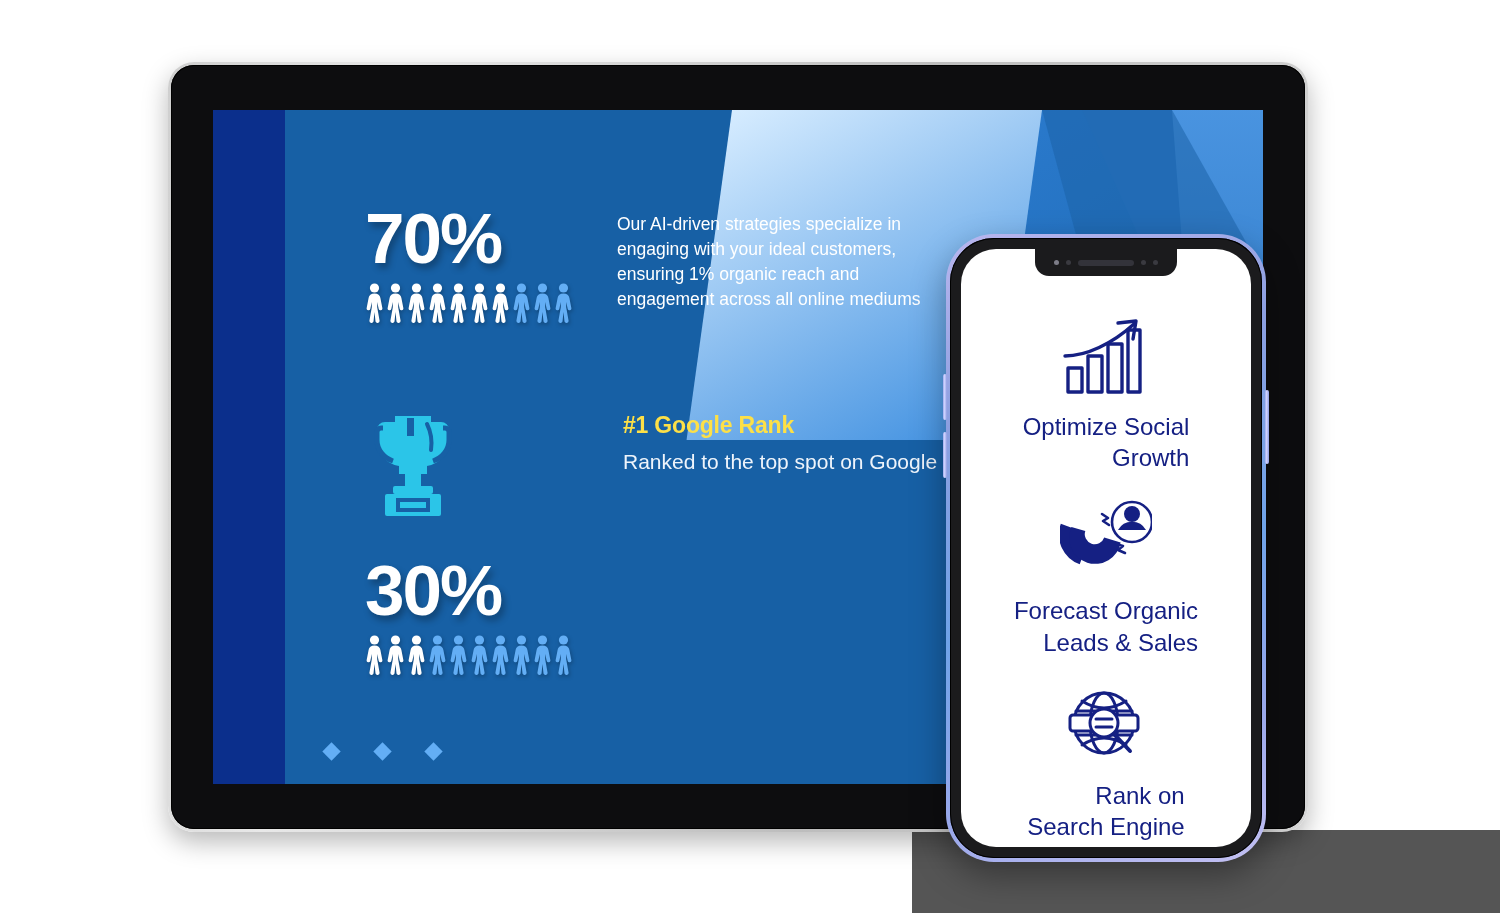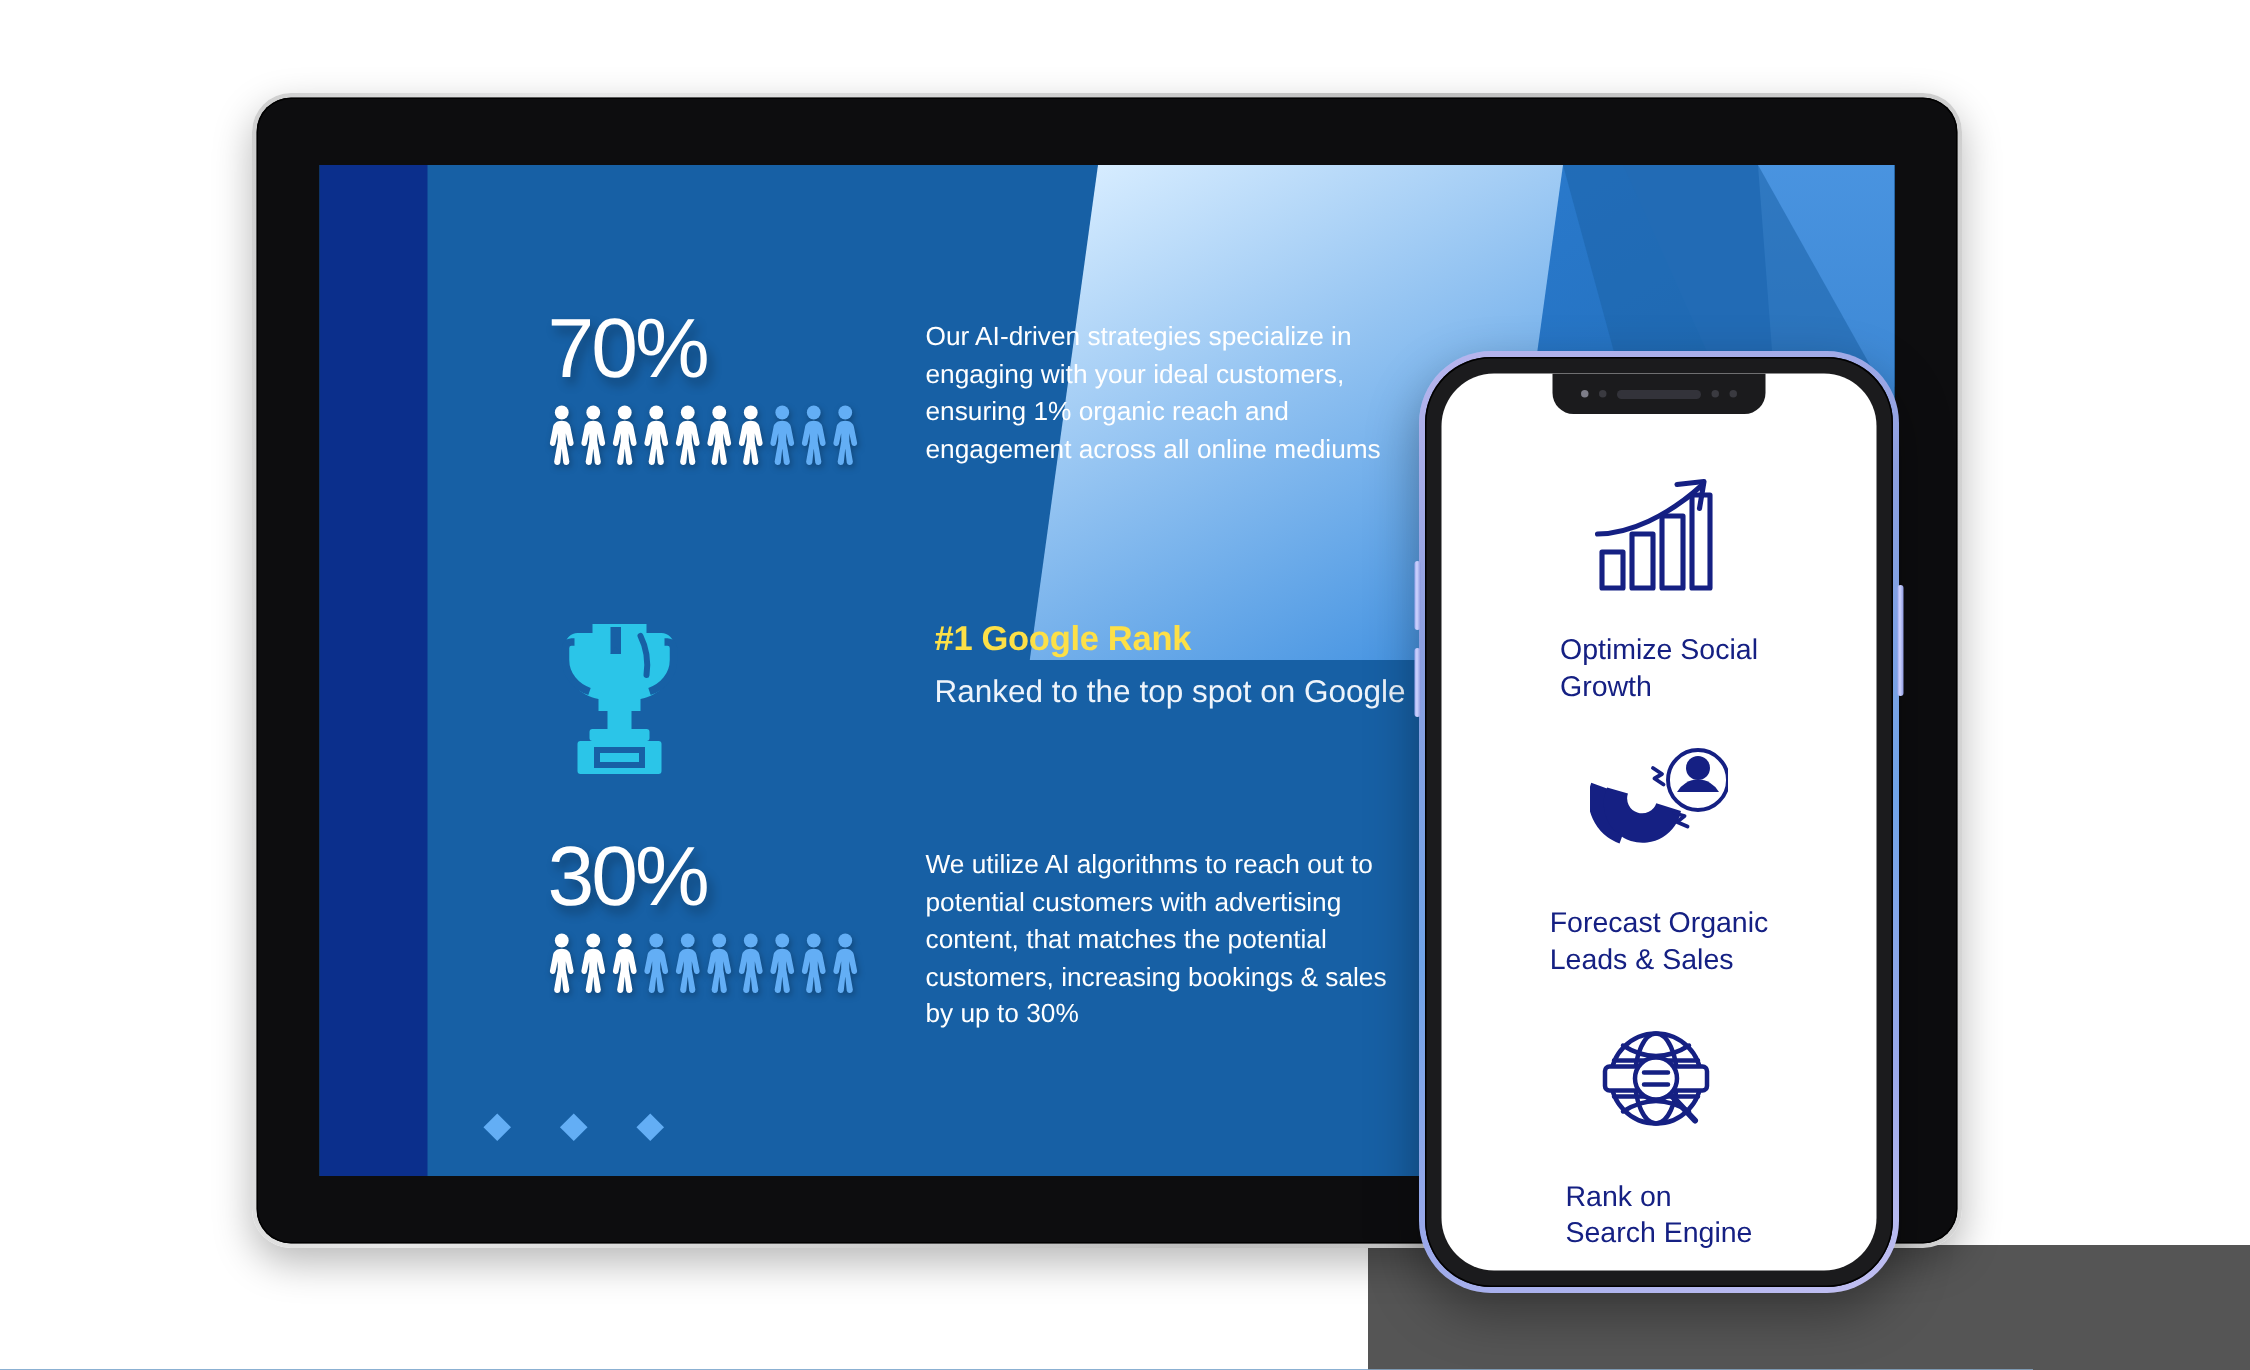--- a/index.html
+++ b/index.html
@@ -42,21 +42,21 @@
     background:#0B2F8C;
   }
   .art{position:absolute;right:0;top:0;width:62%;height:330px;overflow:hidden;}
   .art svg{display:block;}
 
   
   .row{position:absolute;display:flex;align-items:flex-start;}
 
   .stat-block{width:210px;flex:none;}
   .stat-num{
-    color:#ffffff;font-weight:400;font-size:56px;line-height:.92;
+    color:#ffffff;font-weight:700;font-size:71px;line-height:.92;
     letter-spacing:-2px;
     text-shadow:3px 5px 7px rgba(0,0,0,.30);
   }
   .people{display:flex;gap:2px;margin-top:12px;}
   .people svg{display:block;filter:drop-shadow(1px 2px 2px rgba(0,0,0,.28));}
 
   .stat-copy{
     color:#ffffff;font-size:17.5px;line-height:1.42;max-width:320px;
     padding-top:6px;
   }
@@ -97,22 +97,22 @@
   .ngrill{width:56px;height:6px;border-radius:3px;background:#33333a;}
 
   .phone-content{
     position:absolute;left:0;right:0;top:40px;bottom:0;
     display:flex;flex-direction:column;align-items:center;
     justify-content:flex-start;gap:26px;padding-top:26px;box-sizing:border-box;
   }
   .feature{display:flex;flex-direction:column;align-items:center;gap:14px;width:100%;}
   .feature-icon{height:82px;display:flex;align-items:center;justify-content:center;}
   .feature-label{
-    color:#152083;font-size:19px;line-height:1.3;text-align:left;font-weight:400;
-    max-width:215px;white-space:pre-line;margin-top:11px;
+    color:#152083;font-size:24px;line-height:1.3;text-align:right;font-weight:400;
+    max-width:215px;white-space:pre-line;
   }
 
   .btn-vol, .btn-pow{
     position:absolute;border-radius:3px;
     background:linear-gradient(90deg,#9fa9ee,#cfd4ff 40%,#8e9ae0);
   }
   .btn-vol{left:-3px;width:4px;}
   .btn-pow{right:-3px;width:4px;}
 </style>
 </head>
@@ -270,21 +270,20 @@
               <svg width="19" height="40" viewBox="0 0 19 40" xmlns="http://www.w3.org/2000/svg" fill="#63AEF5">
                 <circle cx="9.5" cy="5" r="4.6"></circle>
                 <path d="M9.5 10.5 c-3.4 0-5.6 1.9-5.9 4.6 L1.6 25.2 a1.9 1.9 0 0 0 3.7 .8 l1.5-7.1 v5.4 l-2.4 13.5 a2.1 2.1 0 0 0 4.1 .7 L9.5 29 l1 9.5 a2.1 2.1 0 0 0 4.1-.7 L12.2 24.3 v-5.4 l1.5 7.1 a1.9 1.9 0 0 0 3.7-.8 L15.4 15.1 c-.3-2.7-2.5-4.6-5.9-4.6 Z"></path>
               </svg>
               <svg width="19" height="40" viewBox="0 0 19 40" xmlns="http://www.w3.org/2000/svg" fill="#63AEF5">
                 <circle cx="9.5" cy="5" r="4.6"></circle>
                 <path d="M9.5 10.5 c-3.4 0-5.6 1.9-5.9 4.6 L1.6 25.2 a1.9 1.9 0 0 0 3.7 .8 l1.5-7.1 v5.4 l-2.4 13.5 a2.1 2.1 0 0 0 4.1 .7 L9.5 29 l1 9.5 a2.1 2.1 0 0 0 4.1-.7 L12.2 24.3 v-5.4 l1.5 7.1 a1.9 1.9 0 0 0 3.7-.8 L15.4 15.1 c-.3-2.7-2.5-4.6-5.9-4.6 Z"></path>
               </svg>
             </div>
         </div>
-        <div class="stat-copy">We utilize AI algorithms to reach out to potential customers with advertising content, that matches the potential customers, increasing bookings &amp; sales by up to 30%</div>
       </div>
 
       <div class="dots">
           <span class="dot" style="background:#63AEF5"></span>
           <span class="dot" style="background:#63AEF5"></span>
           <span class="dot" style="background:#63AEF5"></span>
         </div>
 
     </div>
   </div>

